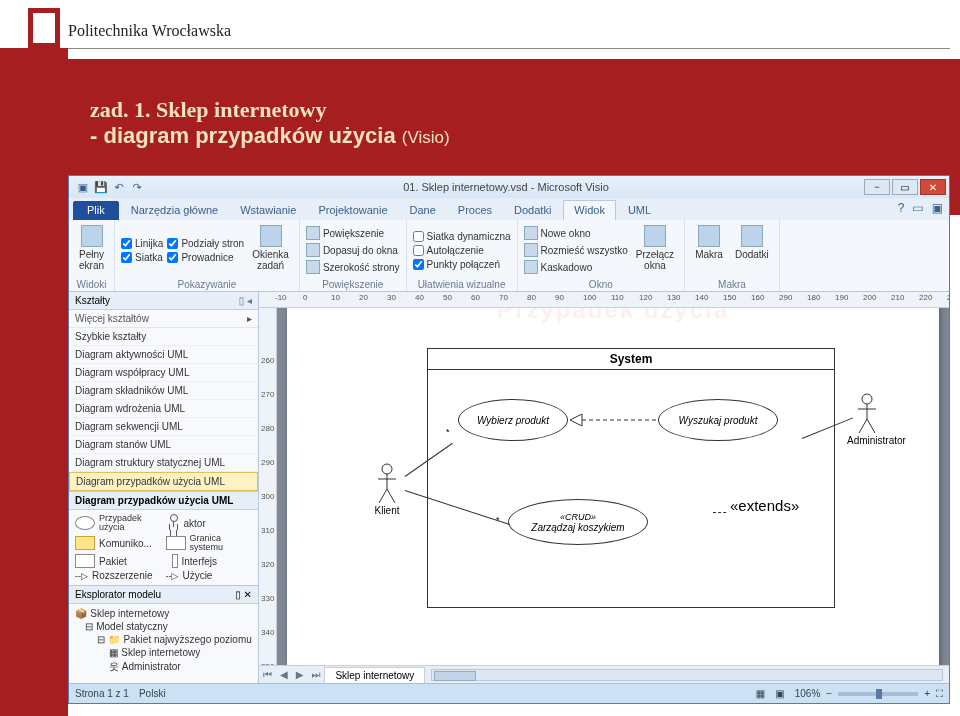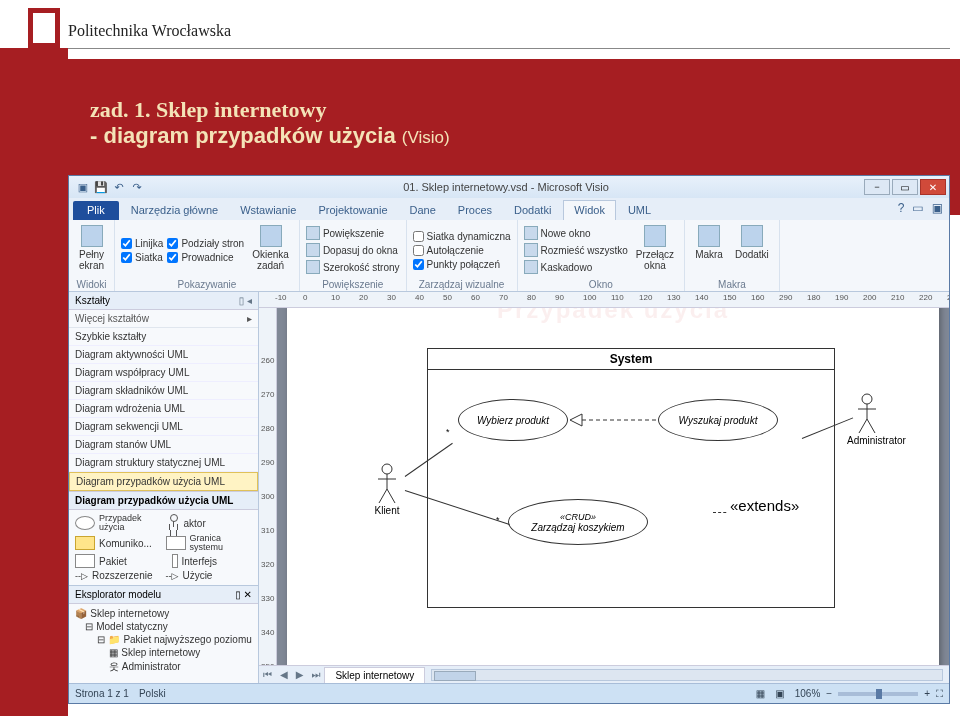--- a/index.html
+++ b/index.html
@@ -230,21 +230,21 @@
           <label class="chk-row">
               <input type="checkbox" style="">
               <span>Autołączenie</span>
             </label>
           <label class="chk-row">
               <input type="checkbox" checked="" style="">
               <span>Punkty połączeń</span>
             </label>
         </div>
       </div>
-      <div class="group-label">Zarządzaj wizualne</div>
+      <div class="group-label">Ułatwienia wizualne</div>
     </div>
     <div class="group">
       <div class="group-body">
         <div class="col">
           <div class="chk-row">
               <span class="mini-ic"></span>
               <span>Nowe okno</span>
             </div>
           <div class="chk-row">
               <span class="mini-ic"></span>

